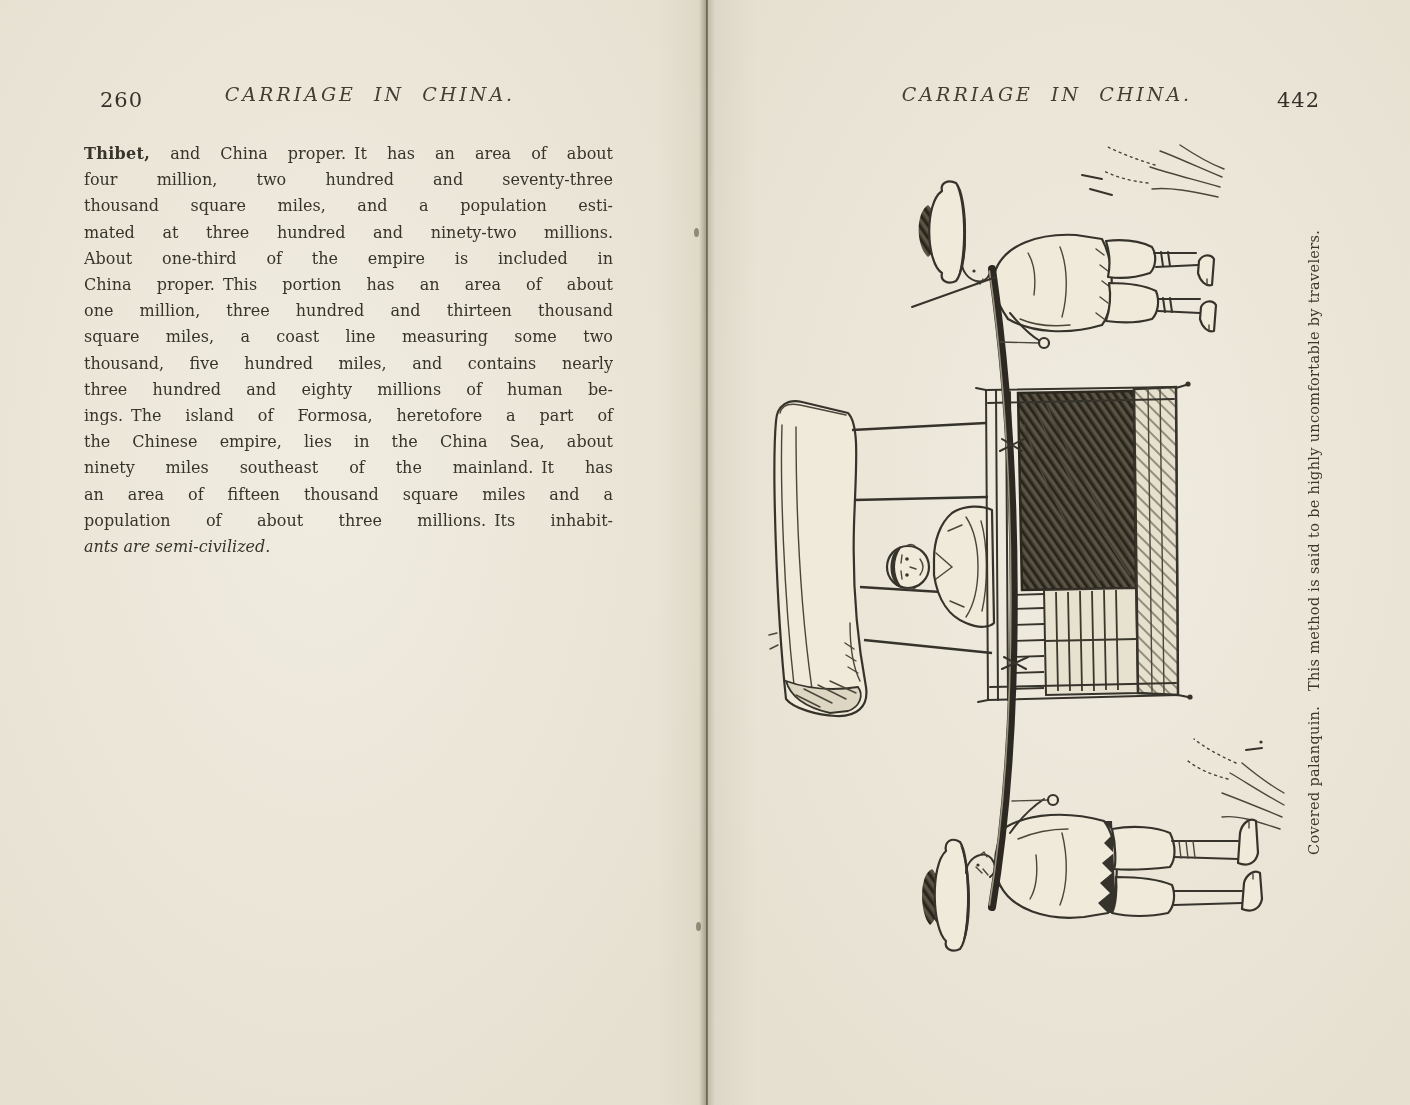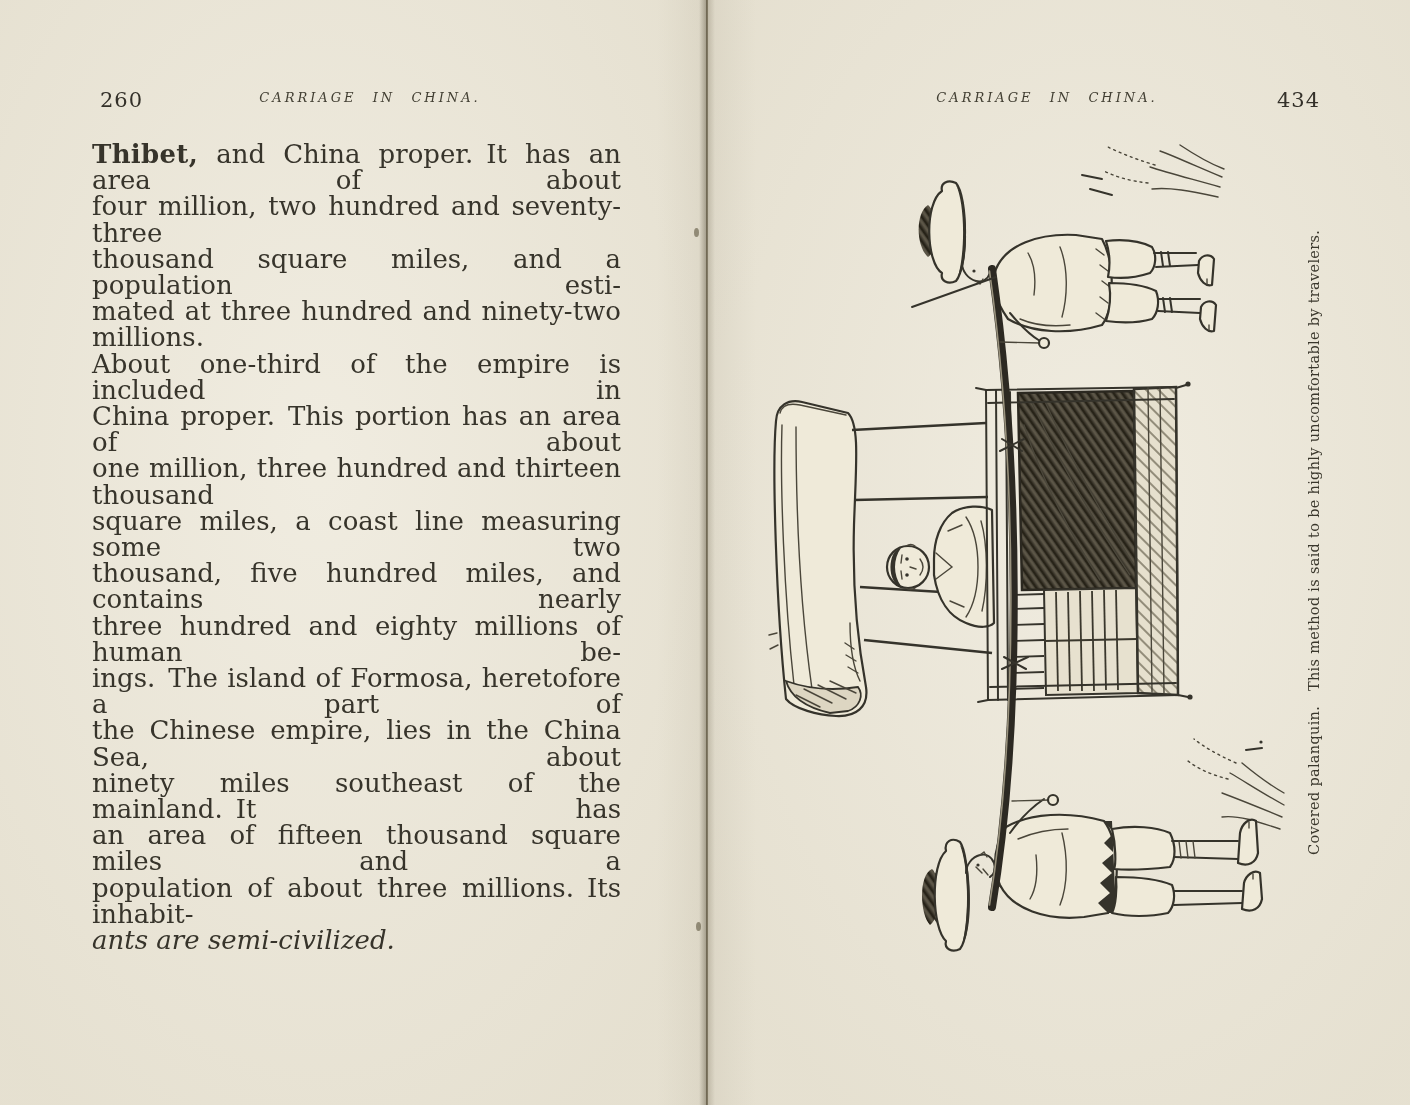--- a/index.html
+++ b/index.html
@@ -18,27 +18,27 @@
     background:linear-gradient(90deg, rgba(120,110,85,0) 0%, rgba(120,110,85,0.08) 42%,
       rgba(82,74,52,0.45) 49.5%, rgba(100,92,68,0.30) 50.4%, rgba(120,110,85,0.08) 58%, rgba(120,110,85,0) 100%);}
   .gutter::after{content:"";position:absolute;left:49px;top:0;width:2px;height:100%;
     background:rgba(72,64,42,0.55);filter:blur(0.4px);}
   .stitch{position:absolute;width:5px;height:9px;border-radius:50%;
     background:rgba(80,72,50,0.55);filter:blur(0.6px);}
 
   .pagenum{position:absolute;font-size:21px;color:#34312a;letter-spacing:1px;}
   .pn-left{left:100px;top:88px;}
   .pn-right{left:570px;top:88px;}
-  .runhead{position:absolute;top:90px;font-style:italic;font-size:13px;color:#413e32;
+  .runhead{position:absolute;top:83px;font-style:italic;font-size:19px;color:#413e32;
     letter-spacing:3px;word-spacing:9px;white-space:nowrap;}
   .rh-left{left:30px;width:680px;text-align:center;}
   .rh-right{left:20px;width:640px;text-align:center;}
 
-  .bodytext{position:absolute;left:92px;top:141px;width:529px;color:#37342b;
-    font-size:26px;line-height:26.2px;}
+  .bodytext{position:absolute;left:84px;top:141px;width:529px;color:#37342b;
+    font-size:16px;line-height:26.2px;}
   .bodyline{text-align:justify;text-align-last:justify;white-space:normal;}
   .bodyline.lastline, [data-repeat] .bodyline:last-child{text-align-last:left;font-style:italic;}
   .leadword{font-weight:bold;letter-spacing:0.3px;}
   .lines-wrap{display:contents;}
 
   .illus{position:absolute;left:-122px;top:310px;width:890px;height:540px;
     transform:rotate(-90deg);}
   .figcap{position:absolute;left:311px;top:543px;width:600px;height:24px;
     transform:rotate(-90deg);text-align:center;font-size:14.5px;color:#3a372c;
     letter-spacing:0.3px;white-space:nowrap;}
@@ -61,21 +61,21 @@
       <div class="lines-wrap" data-repeat="left_page.body.lines"><div class="bodyline">four million, two hundred and seventy-three</div><div class="bodyline">thousand square miles, and a population esti-</div><div class="bodyline">mated at three hundred and ninety-two millions.</div><div class="bodyline">About one-third of the empire is included in</div><div class="bodyline">China proper. This portion has an area of about</div><div class="bodyline">one million, three hundred and thirteen thousand</div><div class="bodyline">square miles, a coast line measuring some two</div><div class="bodyline">thousand, five hundred miles, and contains nearly</div><div class="bodyline">three hundred and eighty millions of human be-</div><div class="bodyline">ings. The island of Formosa, heretofore a part of</div><div class="bodyline">the Chinese empire, lies in the China Sea, about</div><div class="bodyline">ninety miles southeast of the mainland. It has</div><div class="bodyline">an area of fifteen thousand square miles and a</div><div class="bodyline">population of about three millions. Its inhabit-</div><div class="bodyline">ants are semi-civilized.</div></div>
     </div>
   </div>
 
   <div class="gutter"></div>
   <div class="stitch" style="left:694px;top:228px;"></div>
   <div class="stitch" style="left:696px;top:922px;"></div>
 
   <div class="page page-right">
     <div class="runhead rh-right">CARRIAGE IN CHINA.</div>
-    <div class="pagenum pn-right">434</div>
+    <div class="pagenum pn-right">442</div>
 
     <svg class="illus" viewBox="0 0 890 540" xmlns="http://www.w3.org/2000/svg">
       <defs>
         <pattern id="wv" width="7" height="7" patternUnits="userSpaceOnUse" patternTransform="rotate(55)">
           <rect width="7" height="7" fill="#4a4539"></rect>
           <line x1="1" y1="0" x2="1" y2="7" stroke="#272318" stroke-width="3"></line>
           <line x1="5" y1="0" x2="5" y2="7" stroke="#6e6754" stroke-width="1"></line>
         </pattern>
         <pattern id="lt" width="9" height="9" patternUnits="userSpaceOnUse" patternTransform="rotate(45)">
           <rect width="9" height="9" fill="#e6e0ce"></rect>

